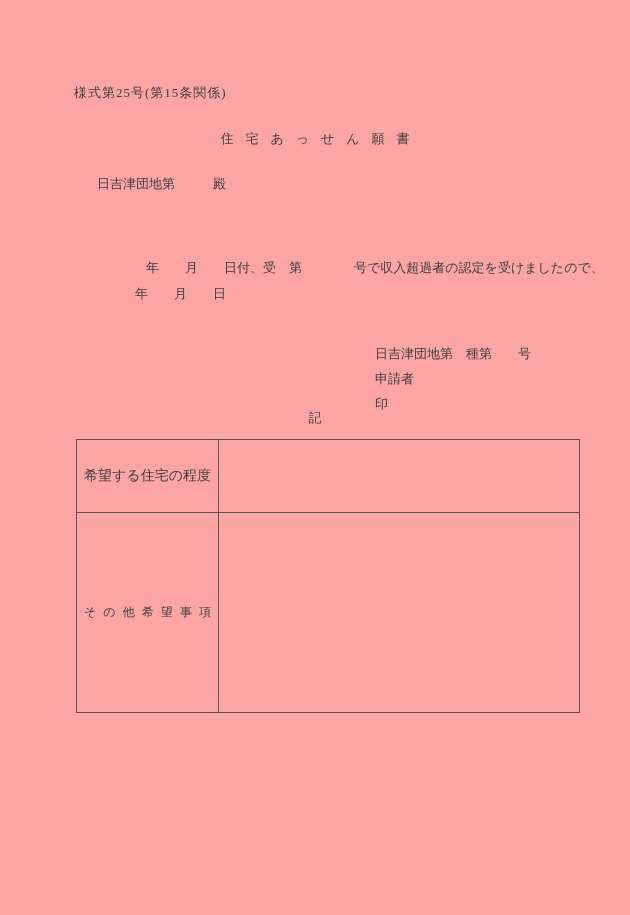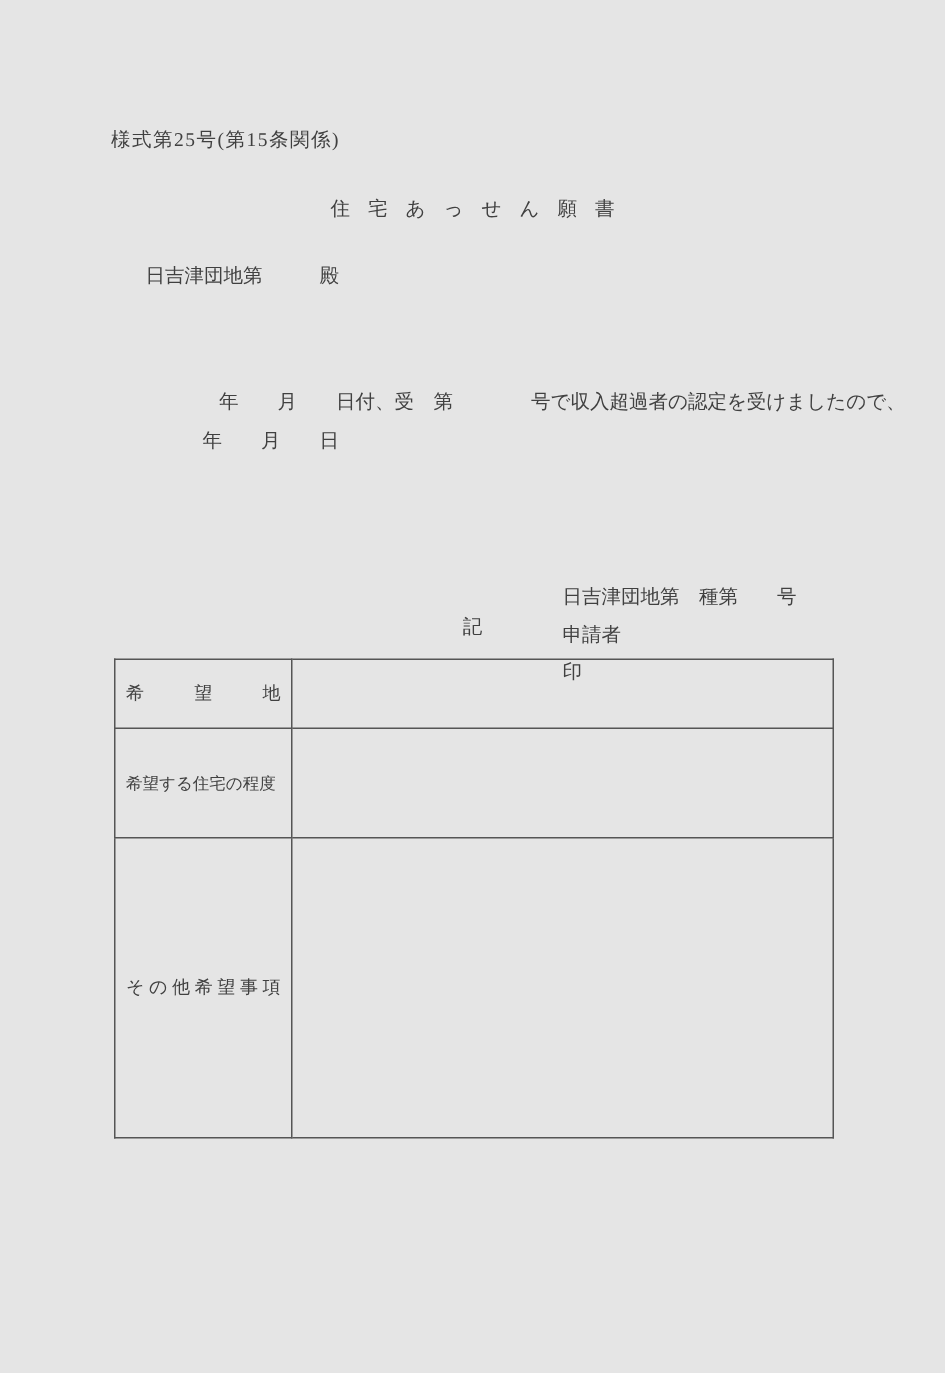--- a/index.html
+++ b/index.html
@@ -4,21 +4,21 @@
 <style>
   html, body {
     margin: 0;
     padding: 0;
     background: #fdfdfd;
   }
   .page {
     position: relative;
     width: 630px;
     height: 915px;
-    background: #e5e5e5;
+    background: #fca5a5;
     color: #404040;
     font-family: "Liberation Serif", "DejaVu Serif", serif;
     font-size: 13px;
     overflow: hidden;
   }
   .abs { position: absolute; }
 
   .form-number {
     left: 74px;
     top: 84px;
@@ -56,21 +56,21 @@
     top: 285px;
     white-space: nowrap;
   }
 
   .sig-block {
     left: 375px;
     top: 341px;
     width: 155px;
     line-height: 25px;
   }
-  .sig-block .estate-line { white-space: nowrap; margin-top: 44px; }
+  .sig-block .estate-line { white-space: nowrap; }
   .sig-block .applicant-line {
     display: flex;
     justify-content: space-between;
     flex-direction: column;
   }
 
   .list-marker {
     left: 0;
     top: 409px;
     width: 100%;
@@ -97,21 +97,21 @@
   td.value-cell { width: 361px; }
   tr.row-location    { height: 46px; }
   tr.row-grade       { height: 73px; }
   tr.row-other       { height: 200px; padding-left: 16px; }
   td.justify-label {
     text-align: justify;
     text-align-last: justify;
   }
   td.plain-label {
     white-space: nowrap;
-    font-size: 11px;
+    font-size: 14px;
   }
 </style>
 </head>
 <body>
 
 <div class="page">
 
   <div class="abs form-number">様式第25号(第15条関係)</div>
 
   <div class="abs doc-title">住宅あっせん願書</div>
@@ -131,24 +131,20 @@
     <div class="applicant-line">
       <span>申請者</span>
       <span>印</span>
     </div>
   </div>
 
   <div class="abs list-marker">記</div>
 
   <table class="form-table">
     <tbody>
-      <tr class="row-location">
-        <td class="label-cell justify-label">希望地</td>
-        <td class="value-cell"></td>
-      </tr>
       <tr class="row-grade">
         <td class="label-cell plain-label">希望する住宅の程度</td>
         <td class="value-cell"></td>
       </tr>
       <tr class="row-other">
         <td class="label-cell justify-label">その他希望事項</td>
         <td class="value-cell"></td>
       </tr>
     </tbody>
   </table>

